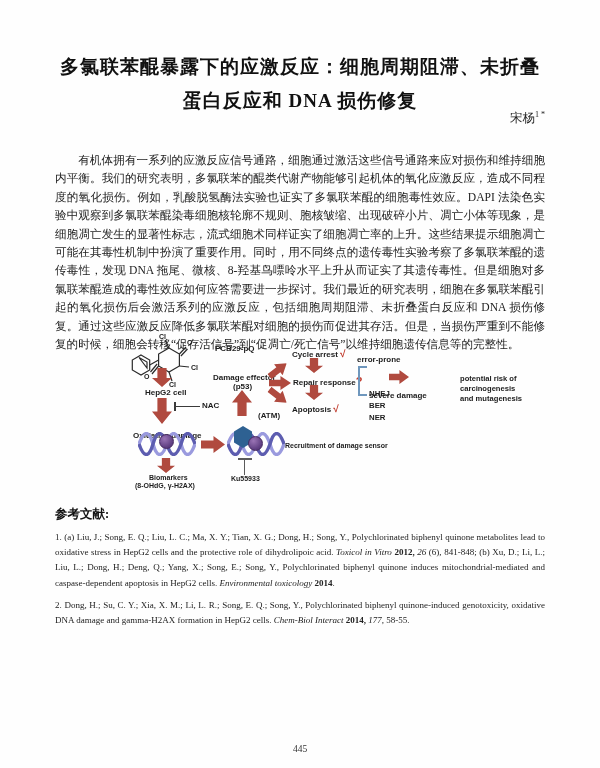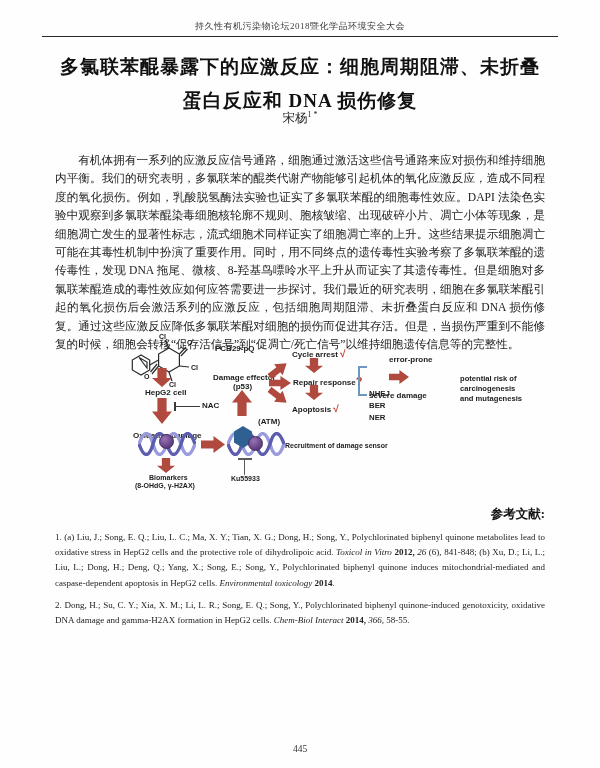--- a/index.html
+++ b/index.html
@@ -4,21 +4,21 @@
 <style>
   html,body{margin:0;padding:0;}
   body{width:600px;height:768px;background:#f4f4f2;font-family:"Liberation Serif","DejaVu Serif",serif;}
   .page{position:relative;width:600px;height:768px;background:#fefefe;overflow:hidden;color:#1b1b1b;}
 
   .hdr{position:absolute;top:20px;left:42px;width:516px;text-align:center;font-size:9px;
        color:#3a3a3a;border-bottom:1.2px solid #2a2a2a;padding-bottom:3px;letter-spacing:.5px;}
 
   .title{position:absolute;top:50px;left:55px;width:490px;text-align:center;font-weight:bold;
          font-size:19px;line-height:34px;letter-spacing:1px;color:#111;}
-  .author{position:absolute;top:110px;left:55px;width:490px;text-align:center;font-size:12.5px;color:#222;}
+  .author{position:absolute;top:110px;left:55px;width:490px;text-align:right;font-size:12.5px;color:#222;}
   .author sup{font-size:8px;}
   .affil{position:absolute;top:133px;left:55px;width:490px;text-align:center;font-size:10.5px;color:#222;}
   .affil sup{font-size:7px;}
 
   .abstract{position:absolute;top:152px;left:55px;width:490px;font-size:11.6px;line-height:18.4px;
             text-align:justify;color:#222;text-indent:2em;}
 
   
   .fig{position:absolute;top:334px;left:55px;width:490px;height:162px;
        font-family:"Liberation Sans","DejaVu Sans",sans-serif;font-weight:bold;color:#1c1c1c;}
@@ -35,35 +35,34 @@
   .tbar-nac:before{content:"";position:absolute;left:0;top:4px;width:24px;border-top:1.6px solid #3a3a3a;}
   .tbar-ku{width:14px;height:15px;border-top:2px solid #5a5a5a;position:relative;}
   .tbar-ku:before{content:"";position:absolute;left:6px;top:0;height:15px;border-left:1.6px solid #5a5a5a;}
   .bracket{width:7px;height:26px;border-left:2px solid #6f97bd;border-top:2px solid #6f97bd;border-bottom:2px solid #6f97bd;}
   .lesion{width:13px;height:13px;border-radius:50%;
           background:radial-gradient(circle at 35% 30%,#9a74b5,#5d3d80 70%);border:1px solid #46295f;}
   .risk{font-size:7.6px;line-height:10px;}
   .pathways{font-size:7.8px;line-height:12px;}
 
   
-  .refhead{position:absolute;top:506px;left:55px;width:490px;text-align:right;
+  .refhead{position:absolute;top:506px;left:55px;width:490px;text-align:left;
            font-size:12.5px;font-weight:bold;color:#111;}
   .reflist{position:absolute;top:530px;left:55px;width:490px;}
   .ref{margin:0 0 7px 0;font-size:9px;line-height:15.2px;text-align:justify;color:#222;}
   .ref .it{font-style:italic;}
   .ref .bd{font-weight:bold;}
 
   .pageno{position:absolute;top:744px;left:0;width:600px;text-align:center;font-size:9.5px;color:#333;}
 </style>
 </head>
 <body>
 
 <div class="page">
 
-  <div class="hdr">持久性有机污染物论坛2018暨化学品环境安全大会</div>
 
   <div class="title">多氯联苯醌暴露下的应激反应：细胞周期阻滞、未折叠蛋白反应和 DNA 损伤修复</div>
 
   <div class="author"><span>宋杨</span><sup>1 *</sup></div>
 
 
   <div class="abstract">有机体拥有一系列的应激反应信号通路，细胞通过激活这些信号通路来应对损伤和维持细胞内平衡。我们的研究表明，多氯联苯的醌类代谢产物能够引起机体的氧化应激反应，造成不同程度的氧化损伤。例如，乳酸脱氢酶法实验也证实了多氯联苯醌的细胞毒性效应。DAPI 法染色实验中观察到多氯联苯醌染毒细胞核轮廓不规则、胞核皱缩、出现破碎小片、凋亡小体等现象，是细胞凋亡发生的显著性标志，流式细胞术同样证实了细胞凋亡率的上升。这些结果提示细胞凋亡可能在其毒性机制中扮演了重要作用。同时，用不同终点的遗传毒性实验考察了多氯联苯醌的遗传毒性，发现 DNA 拖尾、微核、8-羟基鸟嘌呤水平上升从而证实了其遗传毒性。但是细胞对多氯联苯醌造成的毒性效应如何应答需要进一步探讨。我们最近的研究表明，细胞在多氯联苯醌引起的氧化损伤后会激活系列的应激反应，包括细胞周期阻滞、未折叠蛋白反应和 DNA 损伤修复。通过这些应激反应降低多氯联苯醌对细胞的损伤而促进其存活。但是，当损伤严重到不能修复的时候，细胞会转移“促存活信号”到“促凋亡/死亡信号”以维持细胞遗传信息等的完整性。</div>
 
   <div class="fig">
 
@@ -113,56 +112,56 @@
     <div class="abs ba ba-right" style="left:146px;top:102px;width:24px;height:17px;"></div>
 
     <svg class="abs" style="left:172px;top:98px;" width="58" height="24" viewBox="0 0 58 24">
       <path d="M1,12 C6,-2 11,-2 15,12 C19,26 24,26 29,12 C33,-2 38,-2 43,12 C47,26 52,26 57,12" fill="none" stroke="#9a9ade" stroke-width="3.4"></path>
       <path d="M1,12 C6,26 11,26 15,12 C19,-2 24,-2 29,12 C33,26 38,26 43,12 C47,-2 52,-2 57,12" fill="none" stroke="#5d5db0" stroke-width="3.4"></path>
     </svg>
     <svg class="abs" style="left:178px;top:92px;" width="20" height="22" viewBox="0 0 20 22">
       <polygon points="10,0 19,5.5 19,16.5 10,22 1,16.5 1,5.5" fill="#2e6192"></polygon>
     </svg>
     <div class="abs lesion" style="left:193px;top:102px;"></div>
-    <div class="abs flabel" style="left:176px;top:83px;padding-left:27px;">(ATM)</div>
+    <div class="abs flabel" style="left:176px;top:77px;padding-left:27px;">(ATM)</div>
     <div class="abs flabel-sm" style="left:230px;top:108px;">Recruitment of damage sensor</div>
 
     <div class="abs tbar-ku" style="left:183px;top:124px;"></div>
     <div class="abs flabel-sm" style="left:176px;top:141px;">Ku55933</div>
 
     <div class="abs ba ba-up" style="left:177px;top:56px;width:20px;height:26px;"></div>
     <div class="abs flabel" style="left:158px;top:39px;">Damage effector</div>
     <div class="abs flabel" style="left:178px;top:48px;text-align:center;">(p53)</div>
 
     <div class="abs ba ba-right" style="left:212px;top:29px;width:22px;height:14px;transform:rotate(-38deg);"></div>
     <div class="abs ba ba-right" style="left:214px;top:42px;width:22px;height:14px;"></div>
     <div class="abs ba ba-right" style="left:212px;top:55px;width:22px;height:14px;transform:rotate(38deg);"></div>
 
     <div class="abs flabel" style="left:237px;top:14px;"><span>Cycle arrest</span> <span class="check">√</span></div>
     <div class="abs ba ba-down" style="left:250px;top:24px;width:18px;height:15px;"></div>
     <div class="abs flabel" style="left:238px;top:41px;"><span>Repair response</span><span class="qmark">?</span></div>
     <div class="abs ba ba-down" style="left:250px;top:51px;width:18px;height:15px;"></div>
     <div class="abs flabel" style="left:270px;top:57px;padding-left:44px;">severe damage</div>
     <div class="abs flabel" style="left:237px;top:69px;"><span>Apoptosis</span> <span class="check">√</span></div>
 
-    <div class="abs flabel" style="left:302px;top:21px;margin-left:32px;">error-prone</div>
+    <div class="abs flabel" style="left:302px;top:21px;">error-prone</div>
     <div class="abs bracket" style="left:303px;top:32px;"></div>
     <div class="abs pathways" style="left:314px;top:30px;margin-top:24px;">
       <div>NHEJ</div>
       <div>BER</div>
       <div>NER</div>
     </div>
     <div class="abs ba ba-right" style="left:334px;top:36px;width:20px;height:14px;"></div>
     <div class="abs risk" style="left:357px;top:40px;margin-left:48px;">
       <div>potential risk of</div>
       <div>carcinogenesis</div>
       <div>and mutagenesis</div>
     </div>
   </div>
 
   <div class="refhead">参考文献:</div>
   <div class="reflist">
       <p class="ref"><span>1.    (a) Liu, J.; Song, E. Q.; Liu, L. C.; Ma, X. Y.; Tian, X. G.; Dong, H.; Song, Y., Polychlorinated biphenyl quinone metabolites lead to oxidative stress in HepG2 cells and the protective role of dihydrolipoic acid. </span><span class="it">Toxicol in Vitro </span><span class="bd">2012, </span><span class="it">26 </span><span>(6), 841-848; (b) Xu, D.; Li, L.; Liu, L.; Dong, H.; Deng, Q.; Yang, X.; Song, E.; Song, Y., Polychlorinated biphenyl quinone induces mitochondrial-mediated and caspase-dependent apoptosis in HepG2 cells. </span><span class="it">Environmental toxicology </span><span class="bd">2014</span><span>.</span></p>
-      <p class="ref"><span>2.    Dong, H.; Su, C. Y.; Xia, X. M.; Li, L. R.; Song, E. Q.; Song, Y., Polychlorinated biphenyl quinone-induced genotoxicity, oxidative DNA damage and gamma-H2AX formation in HepG2 cells. </span><span class="it">Chem-Biol Interact </span><span class="bd">2014, </span><span class="it">366</span><span>, 58-55.</span></p>
+      <p class="ref"><span>2.    Dong, H.; Su, C. Y.; Xia, X. M.; Li, L. R.; Song, E. Q.; Song, Y., Polychlorinated biphenyl quinone-induced genotoxicity, oxidative DNA damage and gamma-H2AX formation in HepG2 cells. </span><span class="it">Chem-Biol Interact </span><span class="bd">2014, </span><span class="it">177</span><span>, 58-55.</span></p>
     </div>
 
   <div class="pageno">445</div>
 </div>
 
 </body></html>

